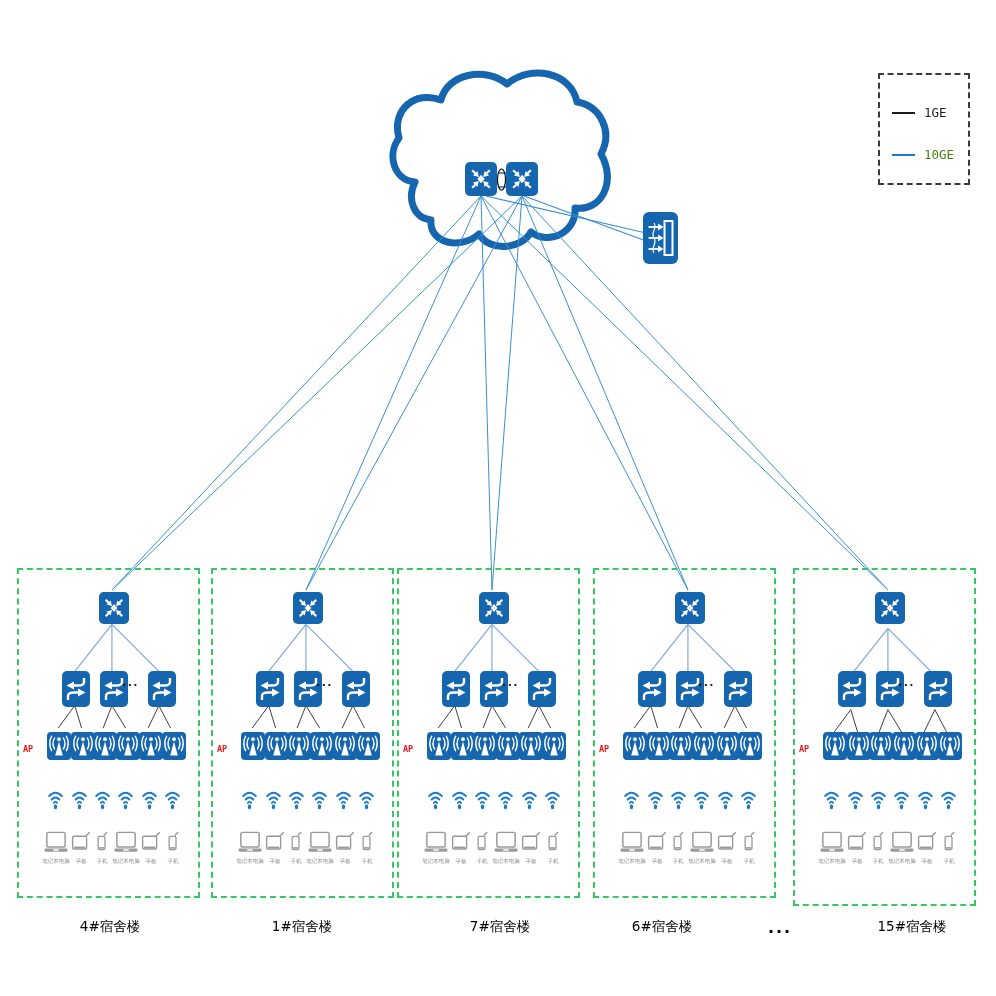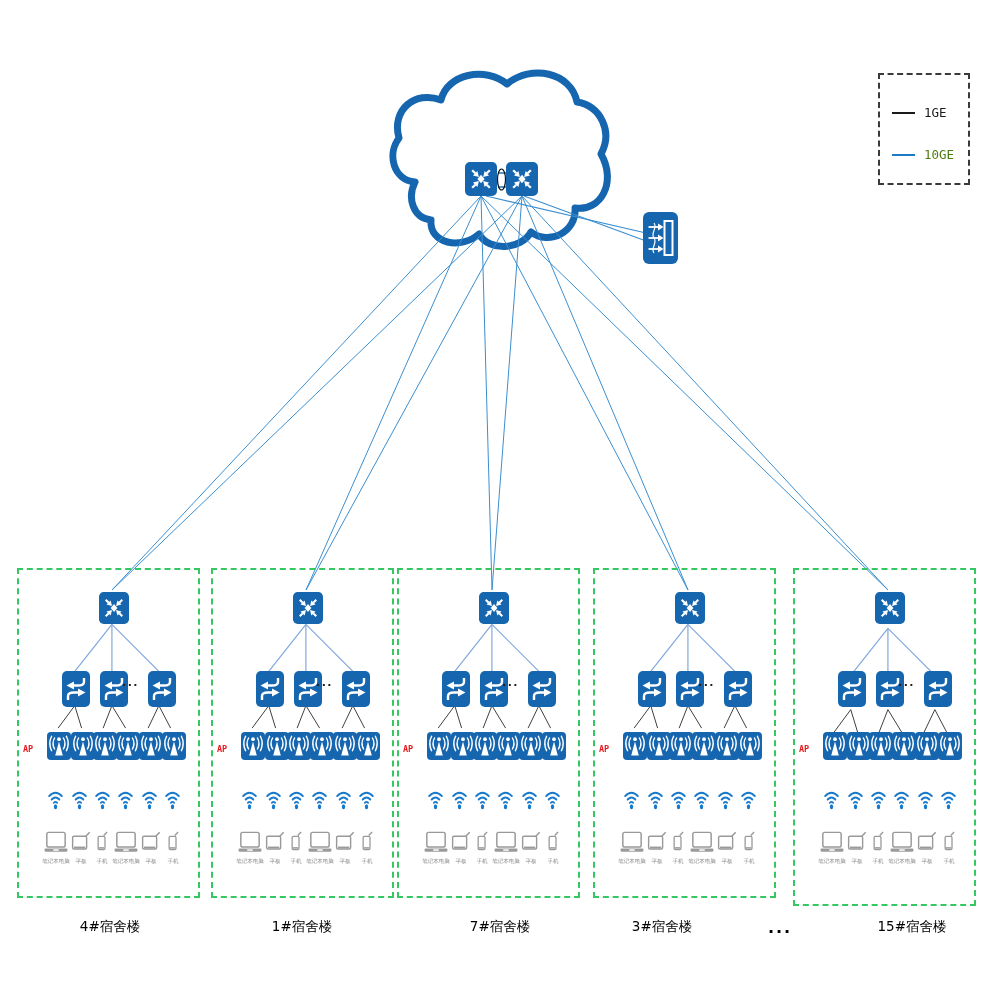--- a/index.html
+++ b/index.html
@@ -667,16 +667,16 @@
     <span class="dev-label" style="left:61px">手机</span>
     <span class="dev-label" style="left:85px">笔记本电脑</span>
     <span class="dev-label" style="left:110px">平板</span>
     <span class="dev-label" style="left:132px">手机</span>
   </div>
 </div>
 
   <div class="bld-label" style="left:40px">4#宿舍楼</div>
   <div class="bld-label" style="left:232px">1#宿舍楼</div>
   <div class="bld-label" style="left:430px">7#宿舍楼</div>
-  <div class="bld-label" style="left:592px">3#宿舍楼</div>
+  <div class="bld-label" style="left:592px">6#宿舍楼</div>
   <div class="bld-label" style="left:842px">15#宿舍楼</div>
   <div class="between-ellipsis">...</div>
 </div>
 
 </body></html>

